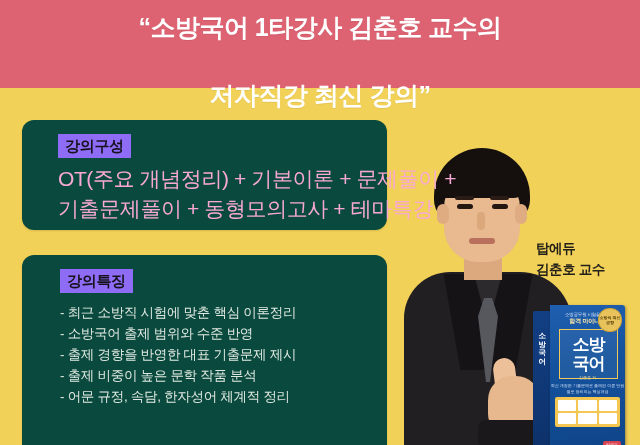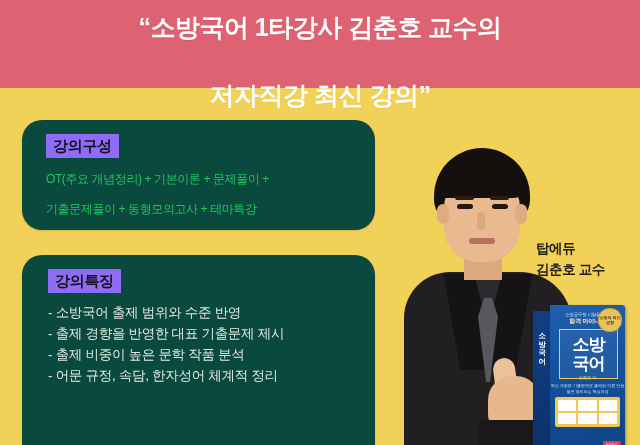--- a/index.html
+++ b/index.html
@@ -82,32 +82,33 @@
   .ph-thumb-up{
     position:absolute;left:90px;top:210px;width:22px;height:36px;
     background:#ecc098;border-radius:11px;transform:rotate(-7deg);
   }
   .ph-cuff{
     position:absolute;left:74px;top:272px;width:70px;height:28px;background:#1a181b;border-radius:8px;
   }
 
   
   .box{
-    position:absolute;background:#0a4a3e;border-radius:20px;z-index:4;
+    position:absolute;background:#0a4a3e;border-radius:12px;z-index:4;
     box-shadow:0 1px 2px rgba(0,0,0,.12);
+    padding-left:12px;
   }
   .box-1{left:22px;top:120px;width:353px;height:110px;}
   .box-2{left:22px;top:255px;width:353px;height:210px;}
   .tag{
     display:inline-block;background:#8e6cf6;color:#15121c;
     font-weight:bold;font-size:15px;line-height:19px;
     padding:2px 7px 3px 7px;letter-spacing:-0.3px;
   }
   .box-line{
-    color:#22c55e;font-size:12px;line-height:30px;letter-spacing:-0.4px;white-space:nowrap;
+    color:#f9a8d4;font-size:21px;line-height:30px;letter-spacing:-0.4px;white-space:nowrap;
   }
   .bullet-line{
     color:#dfe8e0;font-size:13.5px;line-height:21px;letter-spacing:-0.3px;white-space:nowrap;
   }
   .box-inner{padding:14px 0 0 24px;}
   .box-inner-2{padding:14px 0 0 26px;}
   .tag-wrap{margin-bottom:6px;}
   .tag-wrap-2{margin-bottom:9px;}
 
   
@@ -218,20 +219,21 @@
       <div class="box-line">OT(주요 개념정리) + 기본이론 + 문제풀이 +</div>
       <div class="box-line">기출문제풀이 + 동형모의고사 + 테마특강</div>
     </div>
   </div>
 
   <div class="box box-2">
     <div class="box-inner-2">
       <div class="tag-wrap-2">
         <span class="tag">강의특징</span>
       </div>
+      <div class="bullet-line">- 최근 소방직 시험에 맞춘 핵심 이론정리</div>
       <div class="bullet-line">- 소방국어 출제 범위와 수준 반영</div>
       <div class="bullet-line">- 출제 경향을 반영한 대표 기출문제 제시</div>
       <div class="bullet-line">- 출제 비중이 높은 문학 작품 분석</div>
       <div class="bullet-line">- 어문 규정, 속담, 한자성어 체계적 정리</div>
     </div>
   </div>
 
   <div class="caption">
     <div class="caption-line">탑에듀</div>
     <div class="caption-line">김춘호 교수</div>

